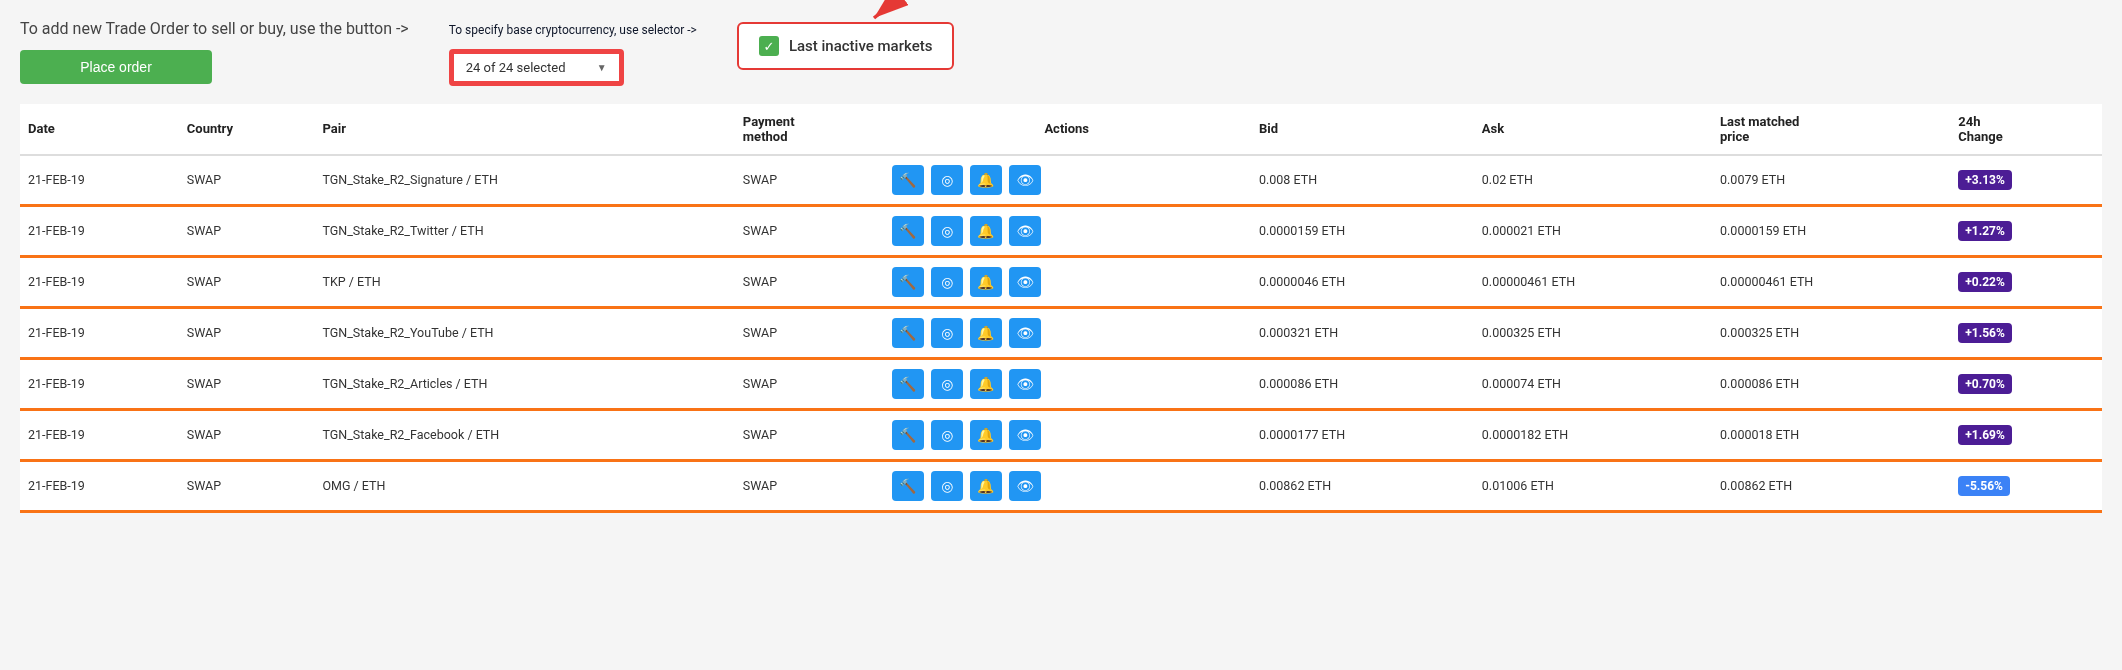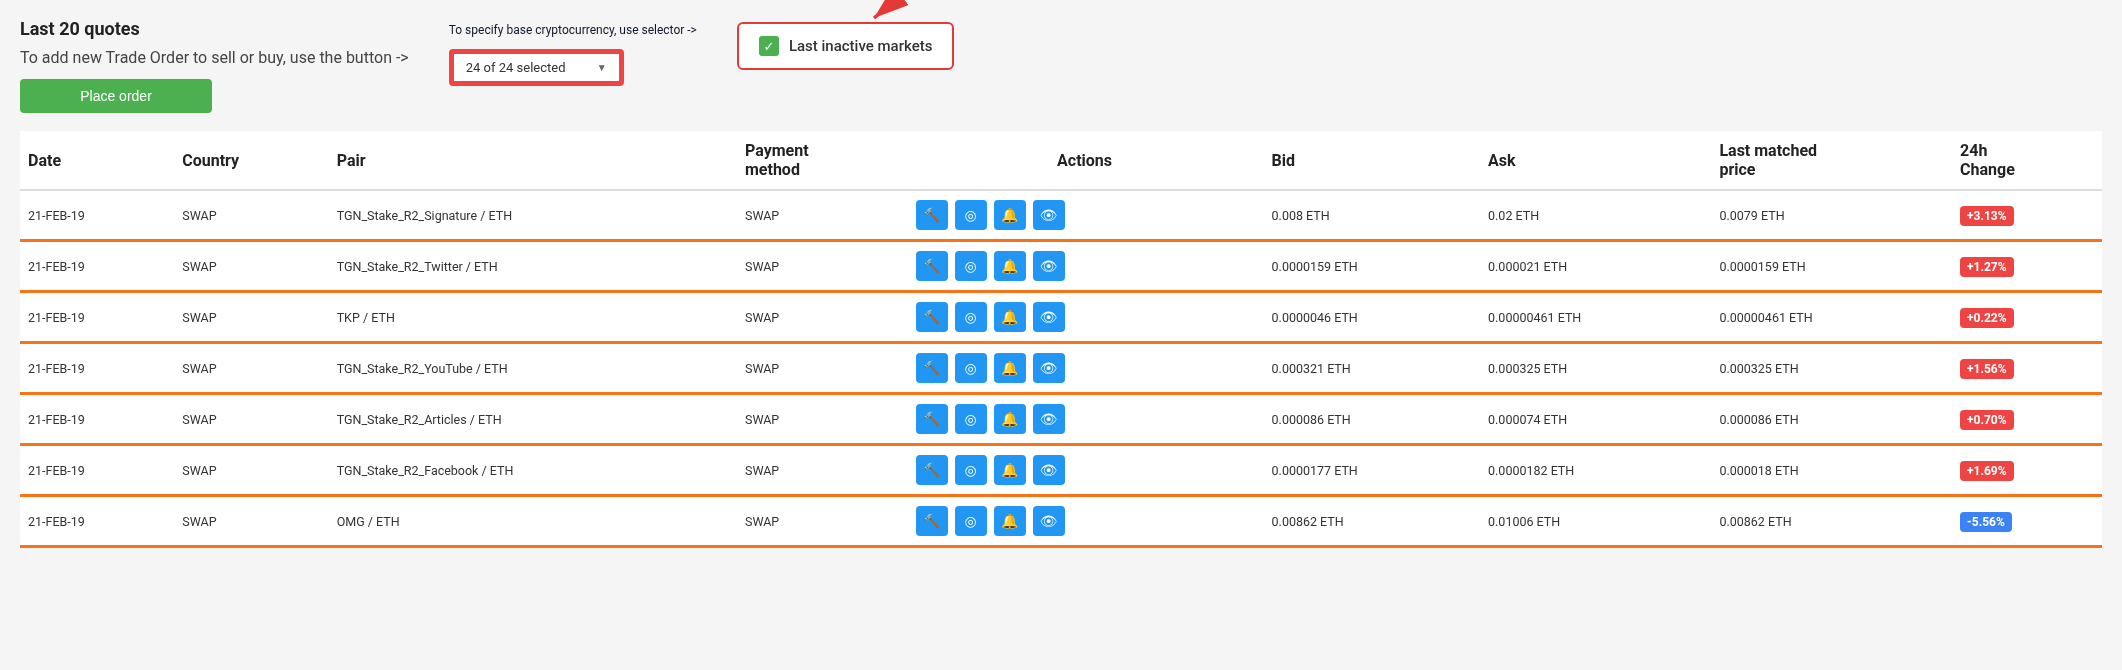--- a/index.html
+++ b/index.html
@@ -120,21 +120,21 @@
       border-collapse: collapse;
       background: white;
     }
     thead tr {
       border-bottom: 2px solid #ddd;
     }
     thead th {
       padding: 10px 8px;
       text-align: left;
       font-weight: bold;
-      font-size: 16px;
+      font-size: 13px;
       color: #222;
       background: white;
     }
     tbody tr {
       border-bottom: 3px solid #f97316;
     }
     tbody td {
       padding: 9px 8px;
       font-size: 12.5px;
       color: #333;
@@ -154,21 +154,21 @@
       justify-content: center;
       width: 32px;
       height: 30px;
     }
     .actions-cell {
       display: flex;
       align-items: center;
       gap: 3px;
     }
     .badge-green {
-      background: #ef4444;
+      background: #4c1d95;
       color: white;
       padding: 3px 7px;
       border-radius: 4px;
       font-size: 12px;
       font-weight: bold;
       white-space: nowrap;
     }
     .badge-red {
       background: #3b82f6;
       color: white;
@@ -181,21 +181,20 @@
     th.actions-th { text-align: center; }
   </style>
 </head>
 <body>
 
 <div class="container">
 
   <div class="top-section">
 
     <div class="left-block">
-      <div class="page-title">Last 20 quotes</div>
       <div class="place-order-desc">To add new Trade Order to sell or buy, use the button -&gt;</div>
       <button class="place-order-btn">Place order</button>
     </div>
 
     <div class="mid-block">
       <div class="selector-desc">To specify base cryptocurrency, use selector -&gt;</div>
       <div class="dropdown-select">
         <span>24 of 24 selected</span>
         <span class="dropdown-arrow">▼</span>
       </div>

